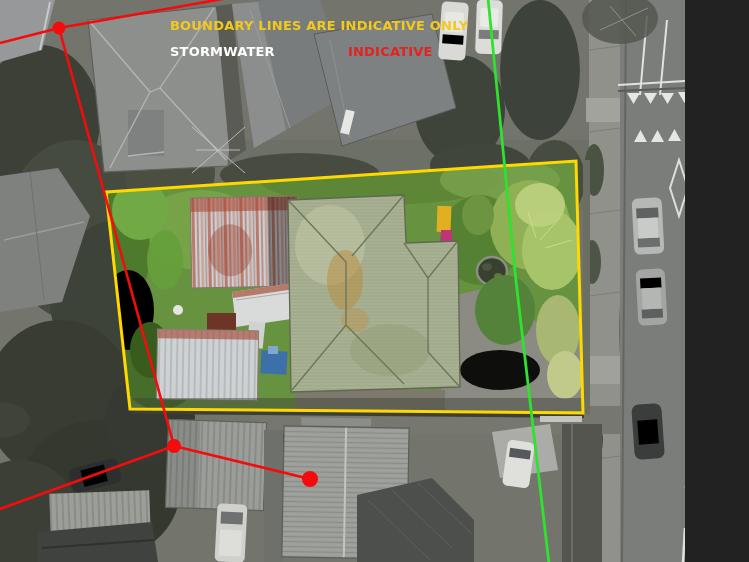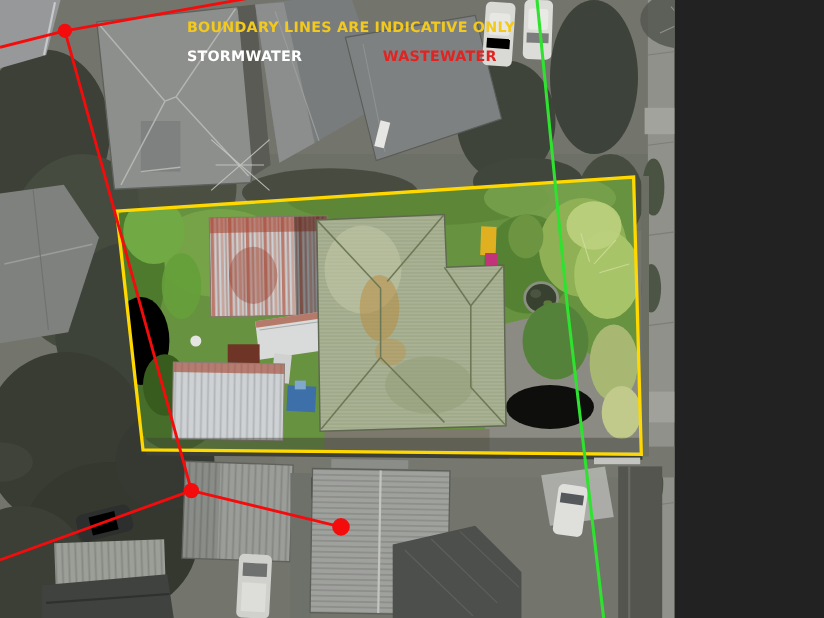--- a/index.html
+++ b/index.html
@@ -1,16 +1,16 @@
 <!DOCTYPE html>
 <html><head>
 <meta charset="utf-8">
 <style>
   html,body{margin:0;padding:0;background:#222;}
-  #stage{position:relative;width:594px;height:562px;overflow:hidden;font-family:"DejaVu Sans","Liberation Sans",sans-serif;background:#75776f;padding-left:19px;}
+  #stage{position:relative;width:685px;height:562px;overflow:hidden;font-family:"DejaVu Sans","Liberation Sans",sans-serif;background:#75776f;}
   #stage svg{position:absolute;left:0;top:0;}
   .label{position:absolute;font-weight:700;font-size:13px;letter-spacing:.2px;white-space:nowrap;z-index:3;}
   .label.disclaimer{left:170px;top:18px;color:#F2C91C;}
   .label.storm{left:170px;top:44px;color:#ffffff;}
   .label.waste{left:348px;top:44px;color:#E32222;}
   #overlay{z-index:2;pointer-events:none;}
   #aerial{z-index:1;}
 </style>
 </head>
 <body>
@@ -378,15 +378,15 @@
       <circle cx="59" cy="28" r="6.5" fill="#F40C0C"></circle>
       <circle cx="174" cy="446" r="7" fill="#F40C0C"></circle>
       <circle cx="310" cy="479" r="8" fill="#F40C0C"></circle>
     </g>
 
     <polyline points="488,-2 516,281 549,564" fill="none" stroke="#2FE22F" stroke-width="2.8"></polyline>
   </svg>
 
   <div class="label disclaimer">BOUNDARY LINES ARE INDICATIVE ONLY</div>
   <div class="label storm">STORMWATER</div>
-  <div class="label waste">WASTEWATER</div>
+  <div class="label waste">INDICATIVE</div>
 
 </div>
 
 </body></html>

